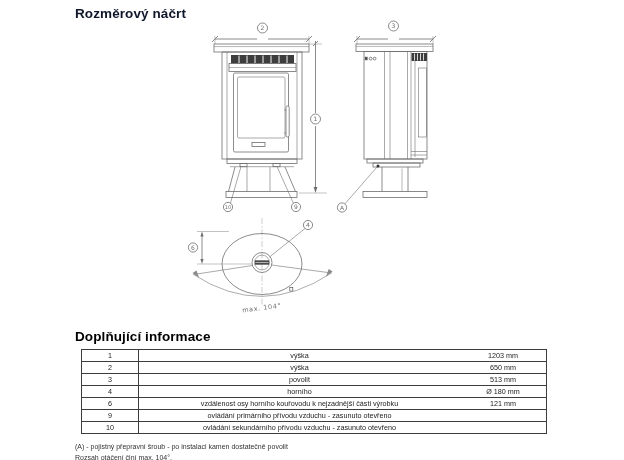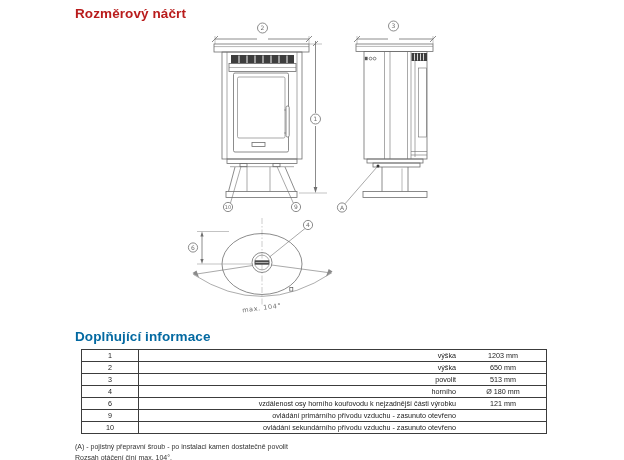--- a/index.html
+++ b/index.html
@@ -2,38 +2,38 @@
 <html><head>
 <meta charset="utf-8">
 <style>
   html,body{margin:0;padding:0;background:#ffffff;}
   .page{
     position:relative;width:624px;height:460px;background:#fff;overflow:hidden;
     font-family:"Liberation Sans",sans-serif;color:#1a1a1a;
   }
   .main-title{
     position:absolute;left:75px;top:6px;margin:0;
-    font-size:13.5px;font-weight:bold;color:#b91c1c;letter-spacing:0.1px;
+    font-size:13.5px;font-weight:bold;color:#0f172a;letter-spacing:0.1px;
   }
   .drawing-svg{position:absolute;left:0;top:0;}
   .drawing-svg text{font-family:"DejaVu Sans","Liberation Sans",sans-serif;fill:#6e6e6e;}
   .info-section{position:absolute;left:75px;top:329px;width:482px;}
   .section-title{
-    margin:0 0 5px 0;font-size:13.5px;font-weight:bold;color:#0369a1;letter-spacing:0.1px;
+    margin:0 0 5px 0;font-size:13.5px;font-weight:bold;color:#000000;letter-spacing:0.1px;
   }
   table.info-table{
     margin-left:6px;width:466px;border-collapse:collapse;
     border:1px solid #3c3c3c;table-layout:fixed;
   }
   table.info-table td{
     border-top:1px solid #3c3c3c;font-size:7.2px;line-height:9px;
     padding:1px 4px;color:#222;overflow:hidden;white-space:nowrap;
   }
   td.c-num{width:48px;text-align:center;border-right:1px solid #3c3c3c;}
-  td.c-label{text-align:right;}
+  td.c-label{text-align:center;}
   td.c-val{width:78px;text-align:center;}
   .notes{margin:7px 0 0 0;font-size:7px;line-height:11px;color:#333;}
 </style>
 </head>
 <body>
 
 <div class="page">
 
   <h1 class="main-title">Rozměrový náčrt</h1>
 

